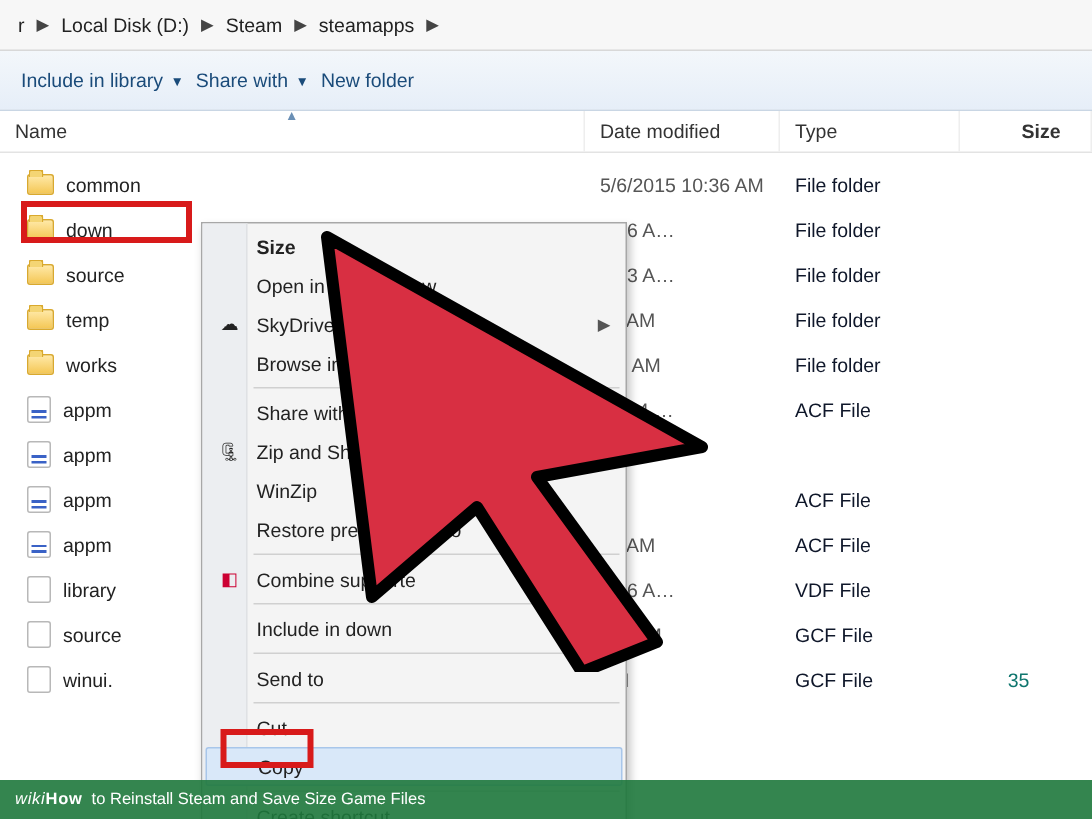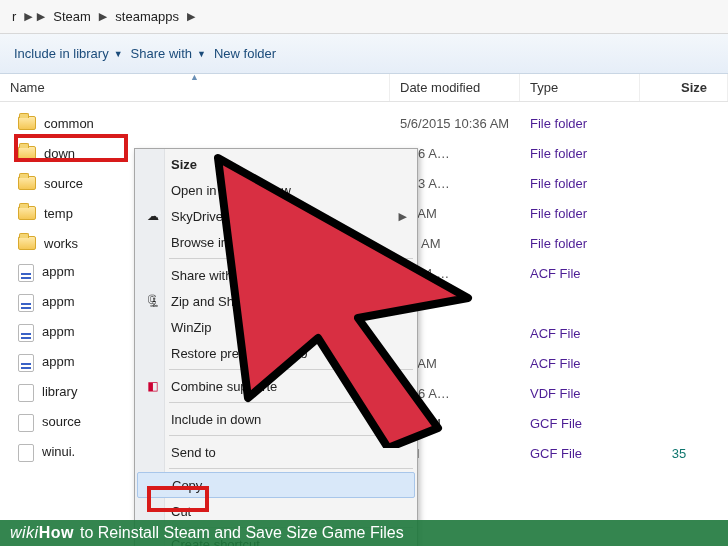--- a/index.html
+++ b/index.html
@@ -21,23 +21,23 @@
   .c-name { width: 390px; }
   .c-date { width: 130px; }
   .c-type { width: 120px; }
   .c-size { flex: 1; justify-content: flex-end; padding-right: 20px; font-weight: bold; }
   .sort-ind { position: absolute; left: 50%; top: -2px; transform: translateX(-50%); font-size: 9px; color: #6a8fb5; }
 
   
   .list { padding-top: 6px; }
   .row { height: 30px; display: flex; align-items: center; }
   .cell { padding: 0 10px; }
-  .n { width: 390px; display: flex; gap: 8px; padding-left: 18px; }
+  .n { width: 390px; display: flex; align-items: center; gap: 8px; padding-left: 18px; }
   .d { width: 130px; color: #555; }
-  .t { width: 120px; color: #4c1d95; }
+  .t { width: 120px; color: #0f172a; }
   .s { flex: 1; text-align: center; padding-right: 20px; color: #0f766e; }
 
   
   .folder-icon { width: 18px; height: 14px; background: linear-gradient(#ffe9a8,#f4c755); border: 1px solid #d9a92e; border-radius: 2px; position: relative; }
   .folder-icon::before { content: ""; position: absolute; top: -4px; left: 0; width: 8px; height: 4px; background: #f4d574; border: 1px solid #d9a92e; border-bottom: none; border-radius: 2px 2px 0 0; }
   .file-icon { width: 16px; height: 18px; background: #fff; border: 1px solid #b8b8b8; border-radius: 2px; position: relative; }
   .file-icon.acf::after { content: ""; position: absolute; bottom: 2px; left: 2px; right: 2px; height: 6px; background: repeating-linear-gradient(0deg,#3a62c6 0 2px,transparent 2px 4px); }
 
   
   .sel-box { position: absolute; top: 134px; left: 14px; width: 114px; height: 28px; border: 4px solid #d81a1a; z-index: 5; }
@@ -51,30 +51,31 @@
   .menu .mi .mico { position: absolute; left: 8px; width: 16px; height: 16px; display: flex; align-items: center; justify-content: center; font-size: 12px; }
   .menu .iconbar { position: absolute; left: 0; top: 0; bottom: 0; width: 30px; background: #eceef1; border-right: 1px solid #dfe1e4; }
 
   
   .copy-box { position: absolute; top: 486px; left: 147px; width: 62px; height: 26px; border: 4px solid #d81a1a; z-index: 25; }
 
   
   .arrow { position: absolute; top: 148px; left: 208px; width: 280px; height: 300px; z-index: 30; pointer-events: none; }
 
   
-  .footer { position: absolute; left: 0; right: 0; bottom: 0; height: 26px; background: rgba(30,120,60,.9); color: #fff; display: flex; align-items: center; padding: 0 10px; font-size: 16px; z-index: 40; }
+  .footer { position: absolute; left: 0; right: 0; bottom: 0; height: 26px; background: rgba(30,120,60,.9); color: #fff; display: flex; align-items: center; padding: 0 10px; font-size: 11px; z-index: 40; }
   .footer .brand { font-weight: bold; letter-spacing: .5px; margin-right: 6px; }
   .footer .brand em { font-style: italic; font-weight: normal; }
 </style>
 </head>
 <body>
 
 <div class="crumbs">
   <span class="crumb">r</span>
   <span class="crumb-sep">▶</span>
+  <span class="crumb">Local Disk (D:)</span>
   <span class="crumb-sep">▶</span>
   <span class="crumb">Steam</span>
   <span class="crumb-sep">▶</span>
   <span class="crumb">steamapps</span>
   <span class="crumb-sep">▶</span>
 </div>
 
 <div class="toolbar">
   <div class="btn">
     <span>Include in library</span>
@@ -255,25 +256,25 @@
   </div>
   <div class="sep"></div>
   <div class="mi">
       <span>Include in down</span>
     </div>
   <div class="sep"></div>
   <div class="mi">
       <span>Send to</span>
     </div>
   <div class="sep"></div>
+  <div class="mi">
+      <span>Cut</span>
+    </div>
   <div class="mi hl">
       <span>Copy</span>
-    </div>
-  <div class="mi">
-      <span>Cut</span>
     </div>
   <div class="sep"></div>
   <div class="mi">
       <span>Create shortcut</span>
     </div>
 </div>
 
 <div class="copy-box"></div>
 
 <svg class="arrow" viewBox="0 0 280 300">

